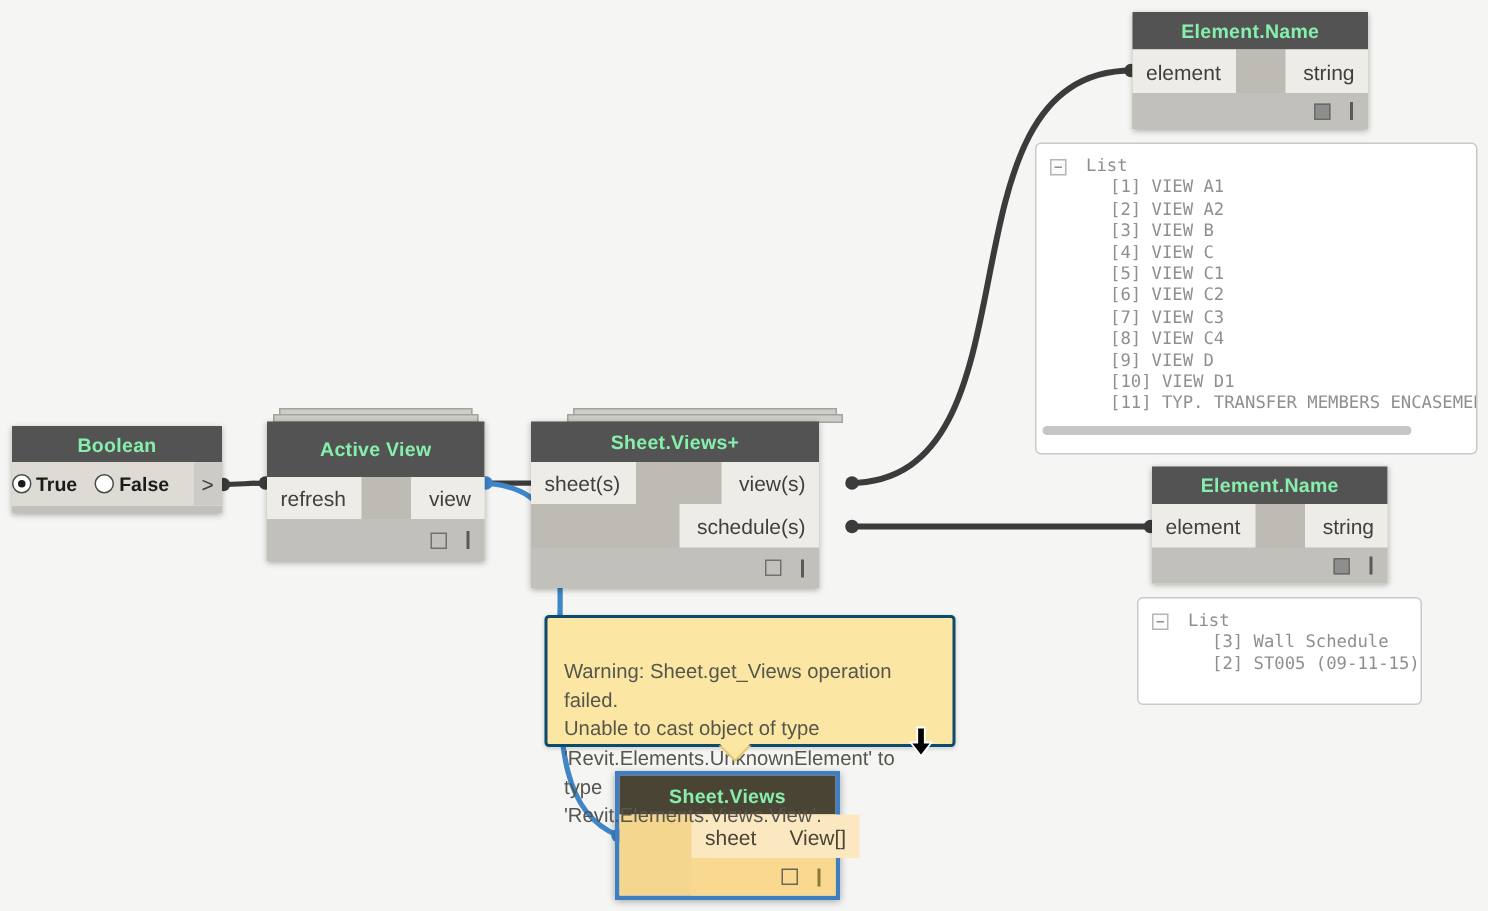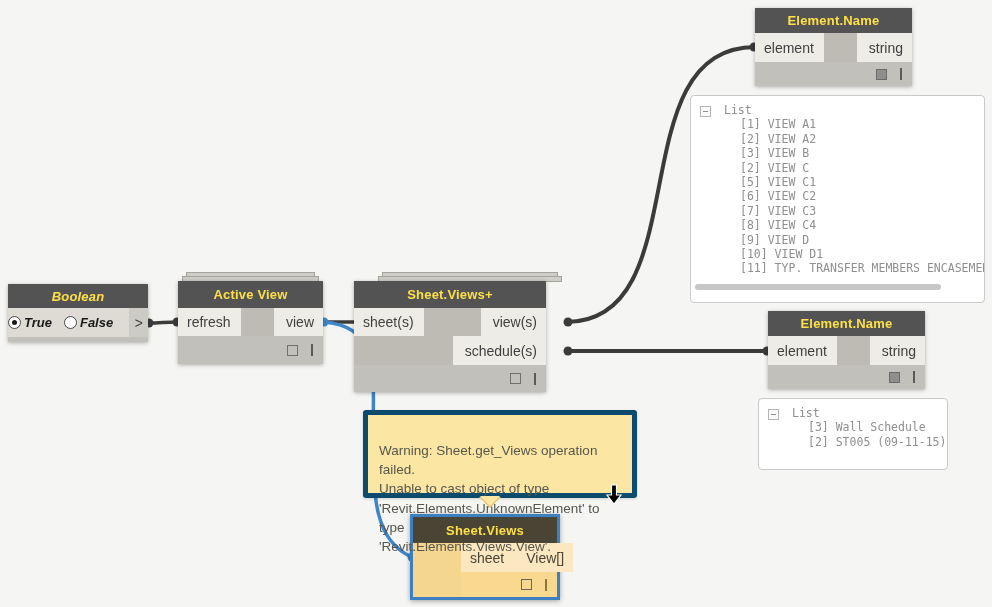--- a/index.html
+++ b/index.html
@@ -5,21 +5,21 @@
   * { margin:0; padding:0; box-sizing:border-box; }
   html,body { width:992px; height:607px; }
   body { font-family:"Liberation Sans", sans-serif; background:#f5f5f4; overflow:hidden; }
   #canvas { position:relative; width:992px; height:607px; background:#f5f5f4; }
 
   
   #wires { position:absolute; left:0; top:0; z-index:1; }
 
   
   .node { position:absolute; z-index:2; box-shadow:0 1px 4px rgba(0,0,0,.30); }
-  .node-header { background:#535353; color:#fde047; font-weight:bold; font-size:13px;
+  .node-header { background:#535353; color:#86efac; font-weight:bold; font-size:13px;
                  display:flex; align-items:center; justify-content:center; letter-spacing:.2px; }
   .node-body { background:#bdbbb4; }
   .port-row { display:flex; justify-content:space-between; align-items:stretch; }
   .port { background:#edece6; color:#3f3f3f; font-size:14px; display:flex; align-items:center; }
   .port.in  { padding:0 10px 0 9px; }
   .port.out { padding:0 9px 0 12px; }
   .bottom-strip { background:#c2c0ba; display:flex; align-items:center; justify-content:flex-end; }
   .preview-toggle { width:11px; height:11px; border:1px solid #70706c; background:transparent; }
   .preview-toggle.filled { background:#8e8e8e; border-color:#6a6a66; }
   .grip-bar { width:2px; height:12px; background:#5a5a56; margin-left:13px; margin-right:10px; }
@@ -51,21 +51,21 @@
   .preview-inner { position:relative; padding-top:7px; line-height:14.4px; white-space:nowrap; }
   .expander { position:absolute; left:9px; top:10px; width:11px; height:11px;
               border:1px solid #b5b5b5; background:#fbfbfb; }
   .expander::after { content:""; position:absolute; left:2px; top:4px; width:5px; height:1px;
               background:#8f8f8f; }
   .list-root { padding-left:33px; }
   .list-item { padding-left:49px; }
   .h-scrollbar { position:absolute; height:6px; border-radius:3px; background:#c6c6c6; z-index:4; }
 
   
-  .tooltip { position:absolute; z-index:5; background:#fbe7a3; border:5px solid #0c4a6e;
+  .tooltip { position:absolute; z-index:5; background:#fbe7a3; border:2px solid #0c4a6e;
              border-radius:3px; padding:7px 11px 9px 11px; color:#56564c; font-size:13.5px;
              line-height:1.42; white-space:pre-line; box-shadow:0 1px 3px rgba(0,0,0,.15); }
   .tooltip-caret { position:absolute; z-index:6; width:0; height:0;
              border-left:11px solid transparent; border-right:11px solid transparent;
              border-top:11px solid #e3c76f; }
   .tooltip-caret::after { content:""; position:absolute; left:-10px; top:-12px; width:0; height:0;
              border-left:10px solid transparent; border-right:10px solid transparent;
              border-top:10px solid #fbe7a3; }
 
   
@@ -91,42 +91,42 @@
 
     <path d="M566,351 C633,351 701,351 768,351" stroke="#3b3b3b" stroke-width="4" fill="none"></path>
     <circle cx="568" cy="351" r="4.5" fill="#3b3b3b"></circle>
     <circle cx="767" cy="351" r="4.5" fill="#3b3b3b"></circle>
 
     <path d="M323,322 C378,326 374,368 373,432 C372,500 376,542 412,557" stroke="#3e86c8" stroke-width="3.5" fill="none"></path>
     <circle cx="324" cy="322" r="4.5" fill="#3e86c8"></circle>
     <circle cx="412" cy="557" r="4.5" fill="#3e86c8"></circle>
   </svg>
 
-  <div class="node" style="left:8px; top:284px; width:140px;font-style:italic;">
+  <div class="node" style="left:8px; top:284px; width:140px;">
     <div class="node-header" style="height:24px;">Boolean</div>
     <div class="port-row" style="height:29px;">
       <div style="background:#dddbd4; flex:1; display:flex; align-items:center; padding-left:0;">
         <span class="radio">
           <span class="radio-circle checked"></span>
           <span class="radio-label">True</span>
         </span>
         <span class="radio" style="margin-right:16px;">
           <span class="radio-circle"></span>
           <span class="radio-label">False</span>
         </span>
       </div>
       <div class="port out" style="background:#cdcbc5; width:32px; justify-content:center; padding:0;">&gt;</div>
     </div>
     <div class="bottom-strip" style="height:5px;"></div>
   </div>
 
   <div class="stack" style="left:186px; top:272px; width:129px; height:6px;"></div>
   <div class="stack" style="left:182px; top:276px; width:137px; height:6px;"></div>
   <div class="node" style="left:178px; top:281px; width:145px;">
-    <div class="node-header" style="height:27px;">Active View</div>
+    <div class="node-header" style="height:37px;">Active View</div>
     <div class="node-body">
       <div class="port-row" style="height:28px;">
         <div class="port in">refresh</div>
         <div class="port out">view</div>
       </div>
       <div class="bottom-strip" style="height:28px;">
         <span class="preview-toggle"></span>
         <span class="grip-bar"></span>
       </div>
     </div>
@@ -166,21 +166,21 @@
     </div>
   </div>
 
   <div class="preview-panel" style="left:690px; top:95px; width:295px; height:208px;">
     <span class="expander"></span>
     <div class="preview-inner">
       <div class="list-root">List</div>
       <div class="list-item">[1] VIEW A1</div>
       <div class="list-item">[2] VIEW A2</div>
       <div class="list-item">[3] VIEW B</div>
-      <div class="list-item">[2] VIEW C</div>
+      <div class="list-item">[4] VIEW C</div>
       <div class="list-item">[5] VIEW C1</div>
       <div class="list-item">[6] VIEW C2</div>
       <div class="list-item">[7] VIEW C3</div>
       <div class="list-item">[8] VIEW C4</div>
       <div class="list-item">[9] VIEW D</div>
       <div class="list-item">[10] VIEW D1</div>
       <div class="list-item">[11] TYP. TRANSFER MEMBERS ENCASEMENT</div>
     </div>
     <div class="h-scrollbar" style="left:4px; bottom:12px; width:246px;"></div>
   </div>

